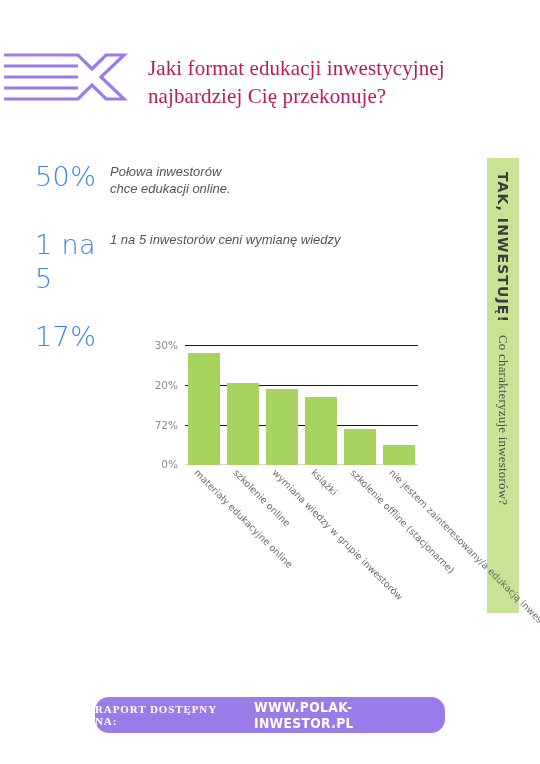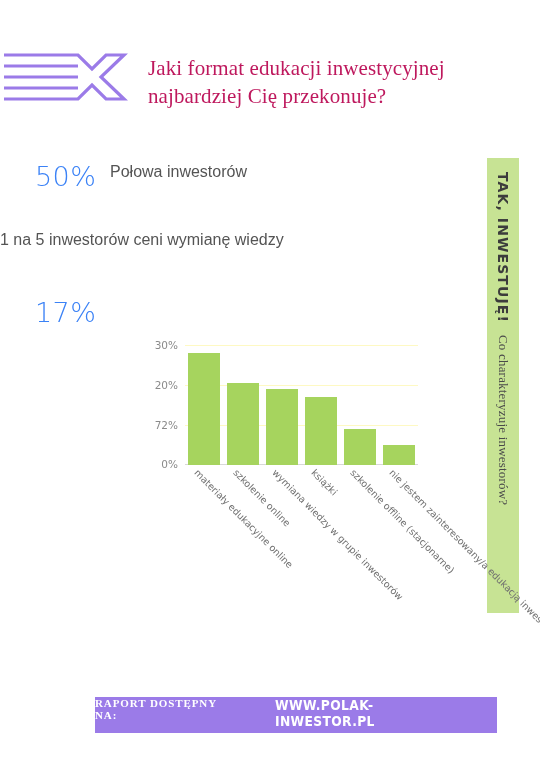--- a/index.html
+++ b/index.html
@@ -67,22 +67,23 @@
     font-size: 27px;
     font-weight: 300;
     line-height: 34px;
     letter-spacing: 0.4px;
     font-family: "DejaVu Sans", sans-serif;
   }
   .stat-text {
     flex: 1 1 auto;
     padding-top: 3px;
     color: #545454;
-    font-size: 16px;
+    font-size: 13px;
     line-height: 17px;
+    font-style: italic;
   }
 
   
   .sidebar {
     position: absolute;
     left: 487px;
     top: 158px;
     width: 32px;
     height: 455px;
     background: #c7e394;
@@ -127,21 +128,21 @@
     left: 185px;
     top: 10px;
     width: 225px;
     height: 120px;
   }
   .gridline {
     position: absolute;
     left: 0;
     width: 233px;
     height: 1px;
-    background: #fef9c3;
+    background: #0f172a;
   }
   .axis-base {
     position: absolute;
     left: 0;
     width: 233px;
     height: 1px;
     background: #d8d8d8;
     bottom: 0;
   }
   .ytick {
@@ -190,26 +191,27 @@
     color: #6f6f6f;
     white-space: nowrap;
     font-family: "DejaVu Sans", sans-serif;
   }
 
   
   .footer {
     position: absolute;
     left: 95px;
     top: 697px;
-    width: 402px;
+    width: 350px;
     height: 36px;
     background: #9b7be8;
     display: flex;
-    align-items: flex-start;
+    align-items: center;
     justify-content: center;
+    border-radius: 14px;
   }
   .footer-label {
     font-family: "Liberation Serif", serif;
     font-weight: bold;
     font-size: 11px;
     letter-spacing: 0.9px;
     color: #ffffff;
   }
   .footer-url {
     font-family: "DejaVu Sans", sans-serif;
@@ -243,24 +245,26 @@
     <div>najbardziej Cię przekonuje?</div>
   </div>
 </div>
 
 <div class="stats">
 
   <div class="stat-row">
     <div class="stat-num">50%</div>
     <div class="stat-text">
       <div>Połowa inwestorów</div>
+      <div>chce edukacji online.</div>
     </div>
   </div>
 
   <div class="stat-row">
+    <div class="stat-num">1 na 5</div>
     <div class="stat-text">
       <div>1 na 5 inwestorów ceni wymianę wiedzy</div>
     </div>
   </div>
 
   <div class="stat-row">
     <div class="stat-num">17%</div>
   </div>
 </div>
 

